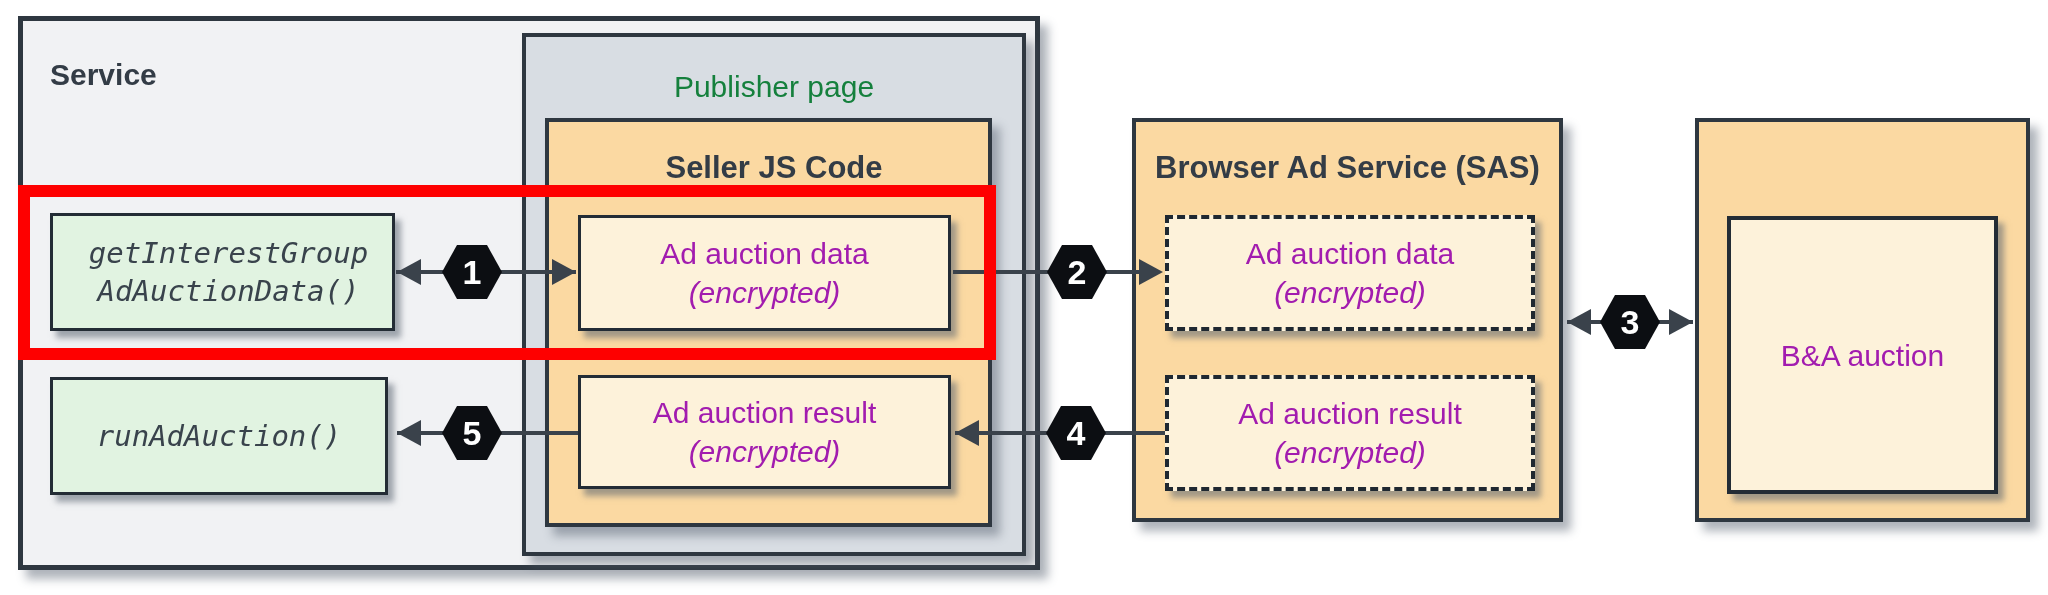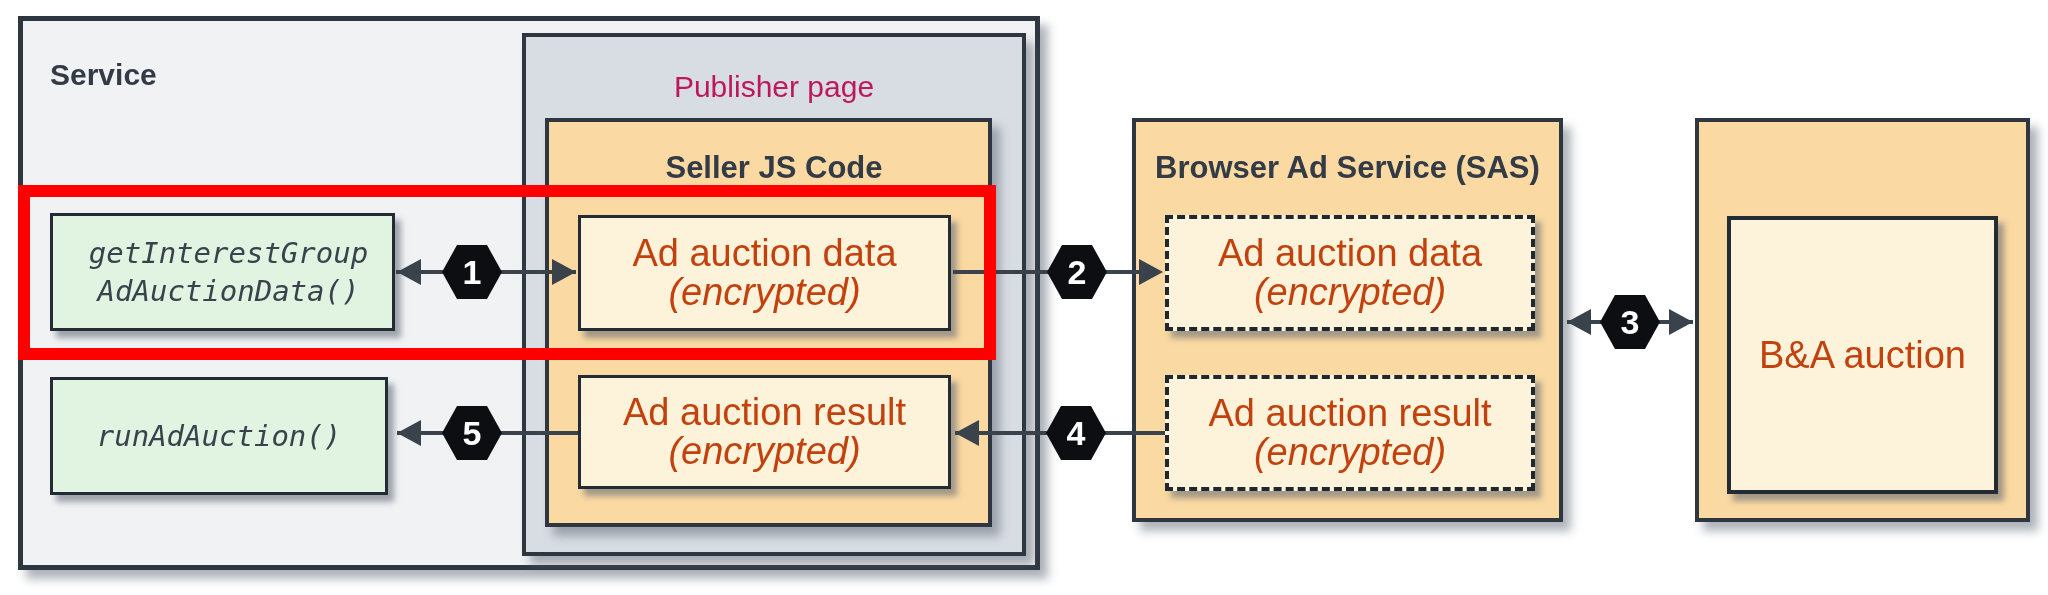--- a/index.html
+++ b/index.html
@@ -29,28 +29,28 @@
   .sellerjs{left:545px;top:118px;width:447px;height:409px;background:var(--container-orange);
     border:4px solid var(--border-dark);z-index:3;}
   .sas{left:1132px;top:118px;width:431px;height:404px;background:var(--container-orange);
     border:4px solid var(--border-dark);z-index:1;}
   .sfe{left:1695px;top:118px;width:335px;height:404px;background:var(--container-orange);
     border:4px solid var(--border-dark);z-index:1;}
 
   .ctitle{position:absolute;z-index:6;color:#333c46;font-weight:bold;font-size:31px;
     text-align:center;white-space:nowrap;}
   .browser-title{left:50px;top:58px;font-size:30px;text-align:left;}
-  .publisher-title{left:522px;top:70px;width:504px;font-weight:normal;font-size:30px;color:#be185d;}
+  .publisher-title{left:522px;top:70px;width:504px;font-weight:normal;font-size:30px;color:#15803d;}
   .sellerjs-title{left:545px;top:150px;width:458px;}
   .sas-title{left:1132px;top:150px;width:431px;}
   .sfe-title{left:1695px;top:150px;width:335px;}
 
   .node{position:absolute;box-sizing:border-box;z-index:5;display:flex;flex-direction:column;
     align-items:center;justify-content:center;text-align:center;
-    font-size:38px;line-height:39px;color:#c2410c;background:var(--node-cream);
+    font-size:30px;line-height:39px;color:#a21caf;background:var(--node-cream);
     border:3px solid #232c35;}
   .green{background:var(--node-green);font-family:"DejaVu Sans Mono",monospace;
     font-style:italic;font-size:29px;line-height:38px;color:#39434c;}
   .g1{left:50px;top:213px;width:345px;height:118px;padding-left:12px;}
   .g2{left:50px;top:377px;width:338px;height:118px;}
   .c1{left:578px;top:215px;width:373px;height:116px;}
   .c2{left:578px;top:375px;width:373px;height:114px;}
   .d1{left:1165px;top:215px;width:370px;height:116px;border:4px dashed #1f2831;}
   .d2{left:1165px;top:375px;width:370px;height:116px;border:4px dashed #1f2831;}
   .ba{left:1727px;top:216px;width:271px;height:278px;border-width:4px;}

